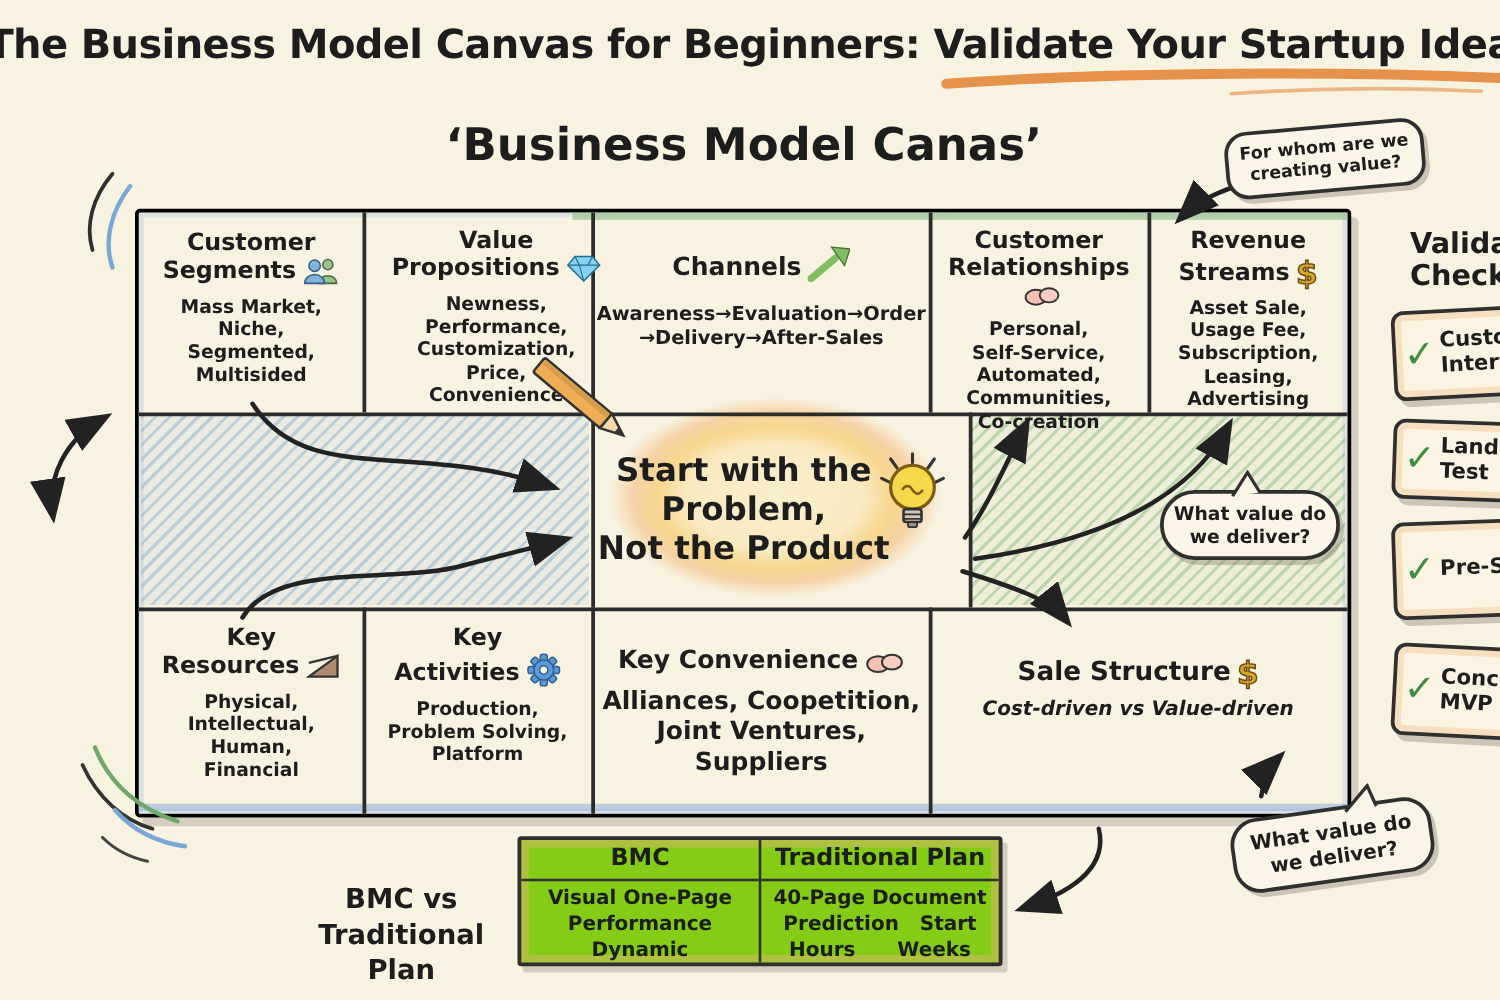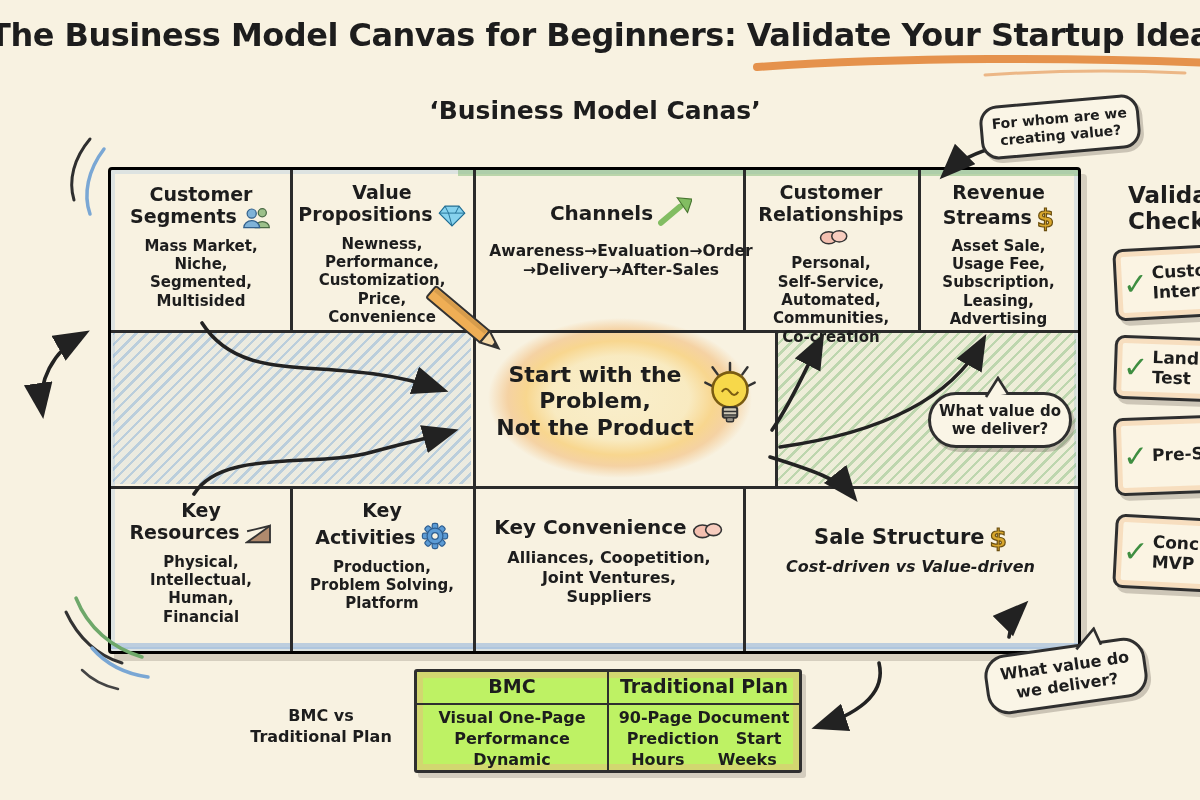--- a/index.html
+++ b/index.html
@@ -3,53 +3,53 @@
 <meta charset="utf-8">
 <style>
   html,body{margin:0;padding:0;}
   .stage{position:relative;width:1200px;height:800px;overflow:hidden;
     background:#f8f2e1;font-family:"DejaVu Sans",sans-serif;font-weight:700;color:#1d1d1d;}
   .preline{white-space:pre-line;}
   .pre{white-space:pre;}
   
   .main-title{position:absolute;top:16px;left:50%;transform:translateX(-50%);
     white-space:nowrap;font-size:32px;letter-spacing:-0.5px;}
-  .subtitle{position:absolute;top:96px;left:0;width:1190px;text-align:center;font-size:25px;}
+  .subtitle{position:absolute;top:96px;left:0;width:1190px;text-align:center;font-size:36px;}
   
   .bmcanvas{position:absolute;left:108px;top:167px;width:967px;height:481px;
     border:3px solid #000000;border-radius:4px;
     box-shadow:6px 7px 0 rgba(125,118,104,.28), inset 0 0 0 4px rgba(150,190,228,.28);}
   .hline,.vline{position:absolute;background:#2b2b2b;z-index:2;}
   .band{position:absolute;z-index:0;}
   .band.blue{background:repeating-linear-gradient(135deg, rgba(125,170,215,.50) 0 2.5px, rgba(125,170,215,.10) 2.5px 8px);}
   .band.green{background:repeating-linear-gradient(135deg, rgba(118,180,112,.45) 0 2.5px, rgba(118,180,112,.08) 2.5px 8px);}
   .tintstrip{position:absolute;z-index:1;}
   .cell{position:absolute;text-align:center;z-index:3;}
   .ctitle{font-size:19px;line-height:1.14;white-space:pre-line;}
   .icon{display:inline-block;vertical-align:-6px;margin-left:5px;}
   .cbody{font-size:15px;line-height:1.22;white-space:pre-line;margin-top:4px;}
   .dollar{font-size:25px;color:#d9a72c;-webkit-text-stroke:1.2px #6b4f10;vertical-align:-3px;margin-left:5px;display:inline-block;}
   .glow{position:absolute;left:455px;top:298px;width:330px;height:200px;border-radius:50%;z-index:1;
     background:radial-gradient(closest-side, rgba(252,228,140,.25) 0%, rgba(250,215,110,.28) 42%,
       rgba(248,196,88,.60) 57%, rgba(240,162,70,.40) 68%, rgba(240,162,70,0) 80%);}
-  .center-text{font-size:22px;line-height:1.2;white-space:pre-line;text-align:center;}
+  .center-text{font-size:26px;line-height:1.2;white-space:pre-line;text-align:center;}
   
   .bubble{position:absolute;background:#faf5e6;border:3px solid #2f2f2f;padding:7px 8px;
     text-align:center;z-index:6;box-shadow:3px 4px 0 rgba(120,112,100,.35);}
   .bubble .tail{position:absolute;}
   
   .cl-title{position:absolute;left:1128px;top:182px;font-size:23px;line-height:1.15;white-space:pre-line;z-index:6;}
   .card{position:absolute;left:1114px;width:132px;background:#fbf4e3;border:3px solid #2f2f2f;border-radius:10px;
     box-shadow:inset 0 0 0 5px rgba(242,196,146,.45), 4px 5px 0 rgba(125,118,106,.35);
     display:flex;align-items:center;padding:4px 6px;z-index:6;box-sizing:border-box;}
   .card .check{font-size:30px;color:#3e8e41;margin-right:4px;line-height:1;}
   .card .clabel{font-size:17px;line-height:1.15;white-space:pre-line;text-align:left;}
   
-  .cmp-label{position:absolute;left:232px;top:706px;width:178px;text-align:center;font-size:16px;line-height:1.3;white-space:pre-line;}
-  .cmp-table{position:absolute;left:414px;top:669px;width:388px;height:104px;background:#bef264;
+  .cmp-label{position:absolute;left:232px;top:706px;width:178px;text-align:center;font-size:22px;line-height:1.3;white-space:pre-line;}
+  .cmp-table{position:absolute;left:414px;top:669px;width:388px;height:104px;background:#84cc16;
     border:3px solid #2f2f2f;border-radius:3px;display:flex;box-sizing:border-box;z-index:4;
     box-shadow:inset 0 0 0 6px rgba(238,178,128,.42), 4px 5px 0 rgba(128,120,108,.30);}
   .cmp-col{flex:1;display:flex;flex-direction:column;}
   .cmp-col.first{border-right:2.5px solid #2f2f2f;}
   .cmp-th{height:29px;border-bottom:2.5px solid #2f2f2f;text-align:center;font-size:19px;padding-top:3px;}
   .cmp-body{text-align:center;font-size:16px;line-height:1.32;padding-top:2px;}
   .overlay{position:absolute;left:0;top:0;z-index:5;pointer-events:none;}
 </style>
 </head>
 <body>
@@ -83,35 +83,35 @@
             <circle cx="23" cy="6" r="4.6" fill="#9cc08a" stroke="#4a6a44" stroke-width="1.4"></circle>
             <path d="M15,23 a8,7 0 0 1 16,0 z" fill="#9cc08a" stroke="#4a6a44" stroke-width="1.4"></path>
             <circle cx="11" cy="7" r="5.2" fill="#7fb3d8" stroke="#33618c" stroke-width="1.4"></circle>
             <path d="M2,23 a9,8 0 0 1 18,0 z" fill="#7fb3d8" stroke="#33618c" stroke-width="1.4"></path>
           </svg></span>
       <div class="cbody">Mass Market,
 Niche,
 Segmented,
 Multisided</div>
     </div>
-    <div class="cell" style="left:181px;top:12px;width:180px;">
+    <div class="cell" style="left:196px;top:12px;width:180px;">
       <span class="ctitle">Value
 Propositions</span><span class="icon"><svg width="28" height="22" viewBox="0 0 48 38">
             <polygon points="12,2 36,2 46,14 24,36 2,14" fill="#86d2ee" stroke="#1f6d93" stroke-width="2"></polygon>
             <polyline points="2,14 46,14" stroke="#1f6d93" stroke-width="1.6" fill="none"></polyline>
             <polyline points="12,2 18,14 24,36" stroke="#1f6d93" stroke-width="1.6" fill="none"></polyline>
             <polyline points="36,2 30,14" stroke="#1f6d93" stroke-width="1.6" fill="none"></polyline>
           </svg></span>
       <div class="cbody">Newness,
 Performance,
 Customization,
 Price,
 Convenience</div>
     </div>
-    <div class="cell" style="left:376px;top:26px;width:268px;">
+    <div class="cell" style="left:364px;top:26px;width:268px;">
       <span class="ctitle" style="font-size:20px;">Channels</span><span class="icon"><svg width="34" height="30" viewBox="0 0 46 40">
             <path d="M4,36 L30,14" stroke="#82bd62" stroke-width="8" stroke-linecap="round" fill="none"></path>
             <polygon points="26,2 46,4 40,22" fill="#82bd62" stroke="#47752f" stroke-width="1.5"></polygon>
           </svg></span>
       <div class="cbody" style="margin-top:12px;font-size:15.5px;">Awareness→Evaluation→Order
 →Delivery→After-Sales</div>
     </div>
     <div class="cell" style="left:634px;top:12px;width:172px;">
       <span class="ctitle">Customer
 Relationships</span><span class="icon"><svg width="30" height="18" viewBox="0 0 40 24">
@@ -179,21 +179,21 @@
           </svg></span>
       <div class="cbody">Production,
 Problem Solving,
 Platform</div>
     </div>
     <div class="cell" style="left:364px;top:346px;width:268px;">
       <span class="ctitle" style="font-size:20px;">Key Convenience</span><span class="icon"><svg width="32" height="19" viewBox="0 0 40 24">
             <ellipse cx="13" cy="13" rx="11" ry="8" fill="#f4c0b0" stroke="#333" stroke-width="2"></ellipse>
             <ellipse cx="27" cy="11" rx="10" ry="7.5" fill="#f7cdbf" stroke="#333" stroke-width="2"></ellipse>
           </svg></span>
-      <div class="cbody" style="font-size:16px;">Alliances, Coopetition,
+      <div class="cbody" style="font-size:20px;">Alliances, Coopetition,
 Joint Ventures,
 Suppliers</div>
     </div>
     <div class="cell" style="left:634px;top:354px;width:331px;">
       <span class="ctitle" style="font-size:21px;">Sale Structure</span><span class="dollar">$</span>
       <div class="cbody" style="font-size:16px;font-style:italic;">Cost-driven vs Value-driven</div>
     </div>
   </div>
 
   <div class="glow"></div>
@@ -246,21 +246,21 @@
       <div class="cmp-th">BMC</div>
       <div class="cmp-body">
         <div class="pre">Visual One-Page</div>
         <div class="pre">Performance</div>
         <div class="pre">Dynamic</div>
       </div>
     </div>
     <div class="cmp-col">
       <div class="cmp-th">Traditional Plan</div>
       <div class="cmp-body">
-        <div class="pre">90-Page Document</div>
+        <div class="pre">40-Page Document</div>
         <div class="pre">Prediction   Start</div>
         <div class="pre">Hours      Weeks</div>
       </div>
     </div>
   </div>
 
   <svg class="overlay" width="1200" height="800" viewBox="0 0 1200 800">
     <defs>
       <marker id="ah" markerWidth="11" markerHeight="10" refX="7.5" refY="4" orient="auto-start-reverse">
         <path d="M0,0 L10,4 L0,8 Z" fill="#222"></path>

